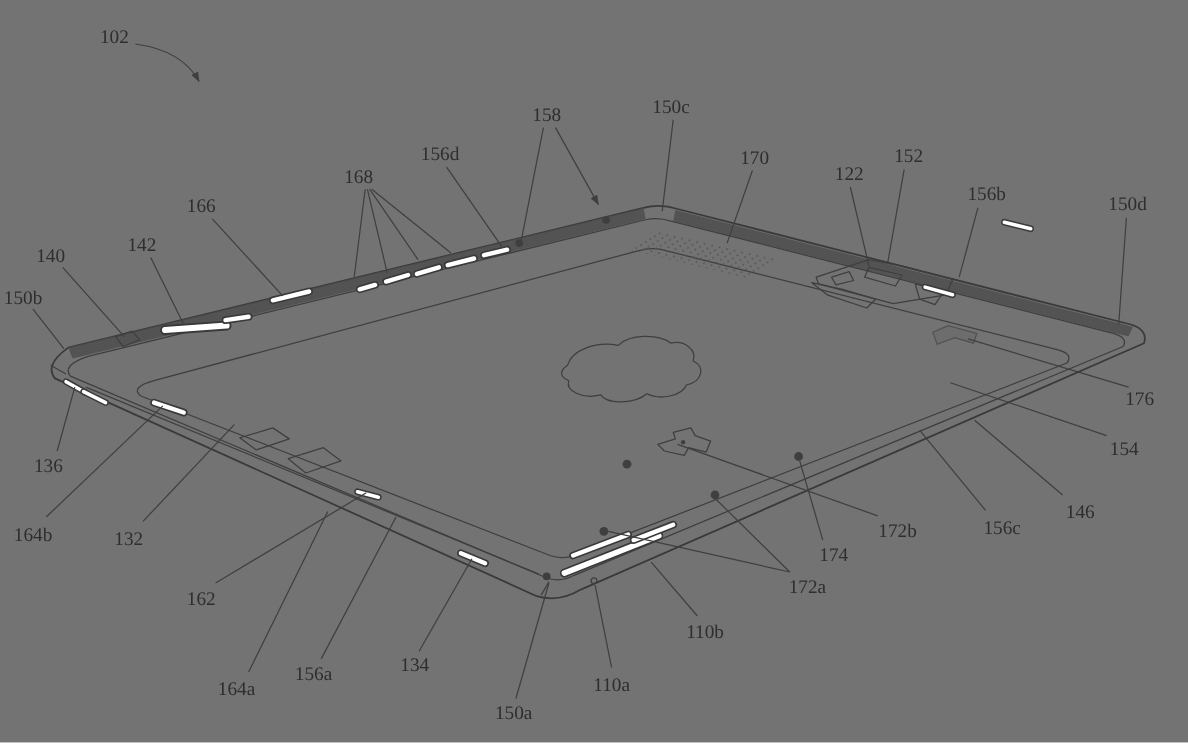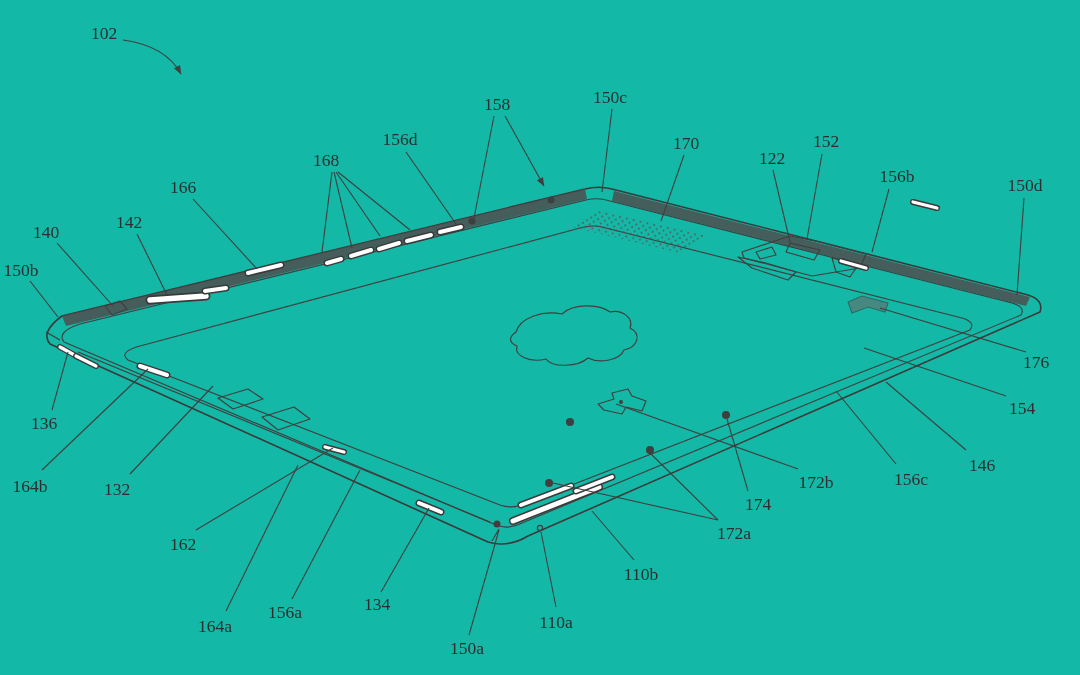--- a/index.html
+++ b/index.html
@@ -1,16 +1,16 @@
 <!DOCTYPE html>
 <html><head>
 <meta charset="utf-8">
 <style>
   html,body{margin:0;padding:0;background:#ffffff;}
-  .canvas{position:relative;width:1080px;height:675px;background:#14b8a6;overflow:hidden;
+  .canvas{position:relative;width:1080px;height:675px;background:#737373;overflow:hidden;
           font-family:"Liberation Serif", serif;}
   svg{display:block;}
   .outline{fill:none;stroke:#3a3a3a;stroke-width:1.6;stroke-linejoin:round;}
   .thin{fill:none;stroke:#3f3f3f;stroke-width:1.15;stroke-linejoin:round;}
   .band{fill:#4d4d4d;opacity:0.85;stroke:none;}
   .slot-o{stroke:#3a3a3a;stroke-linecap:round;fill:none;}
   .slot-i{stroke:#ffffff;stroke-linecap:round;fill:none;}
   .screw{fill:#3f3f3f;stroke:none;}
   .hole{fill:none;stroke:#3f3f3f;stroke-width:1.2;}
   .leader{stroke:#3f3f3f;stroke-width:1.1;fill:none;}

